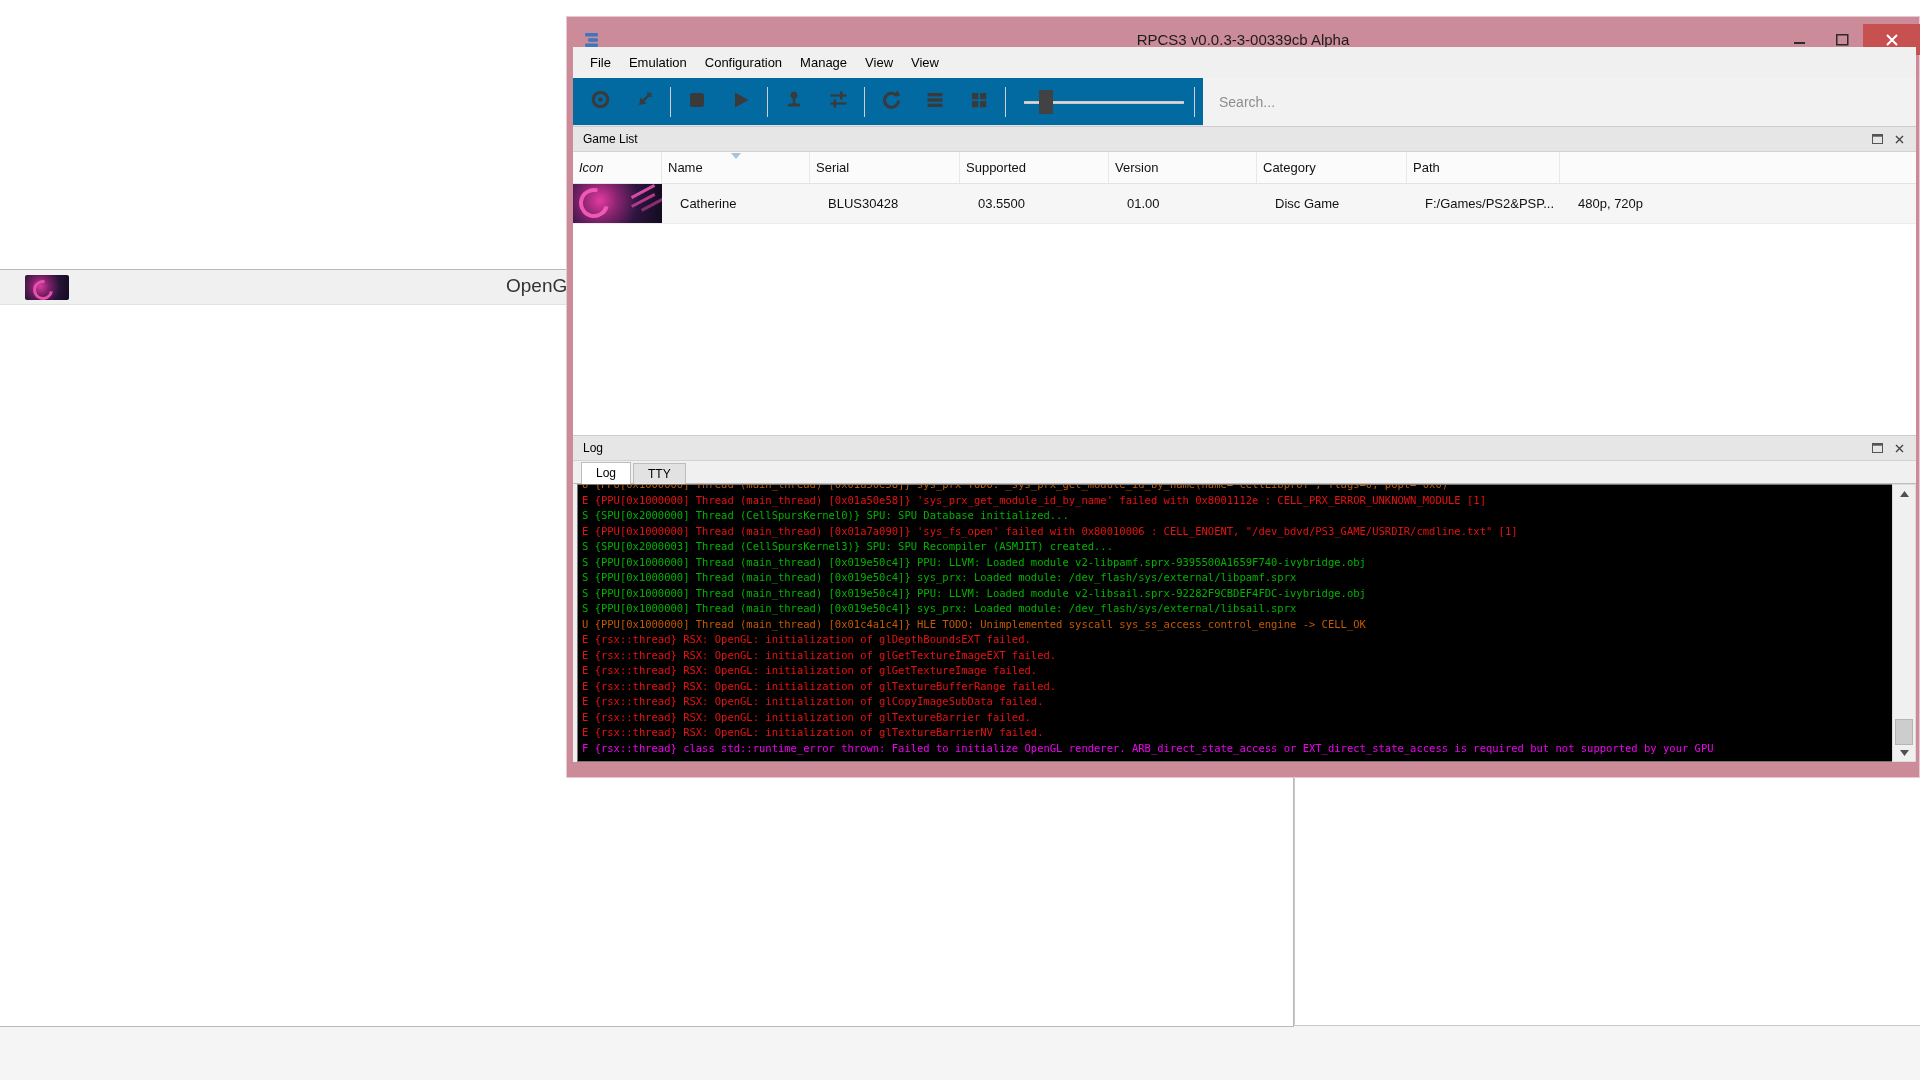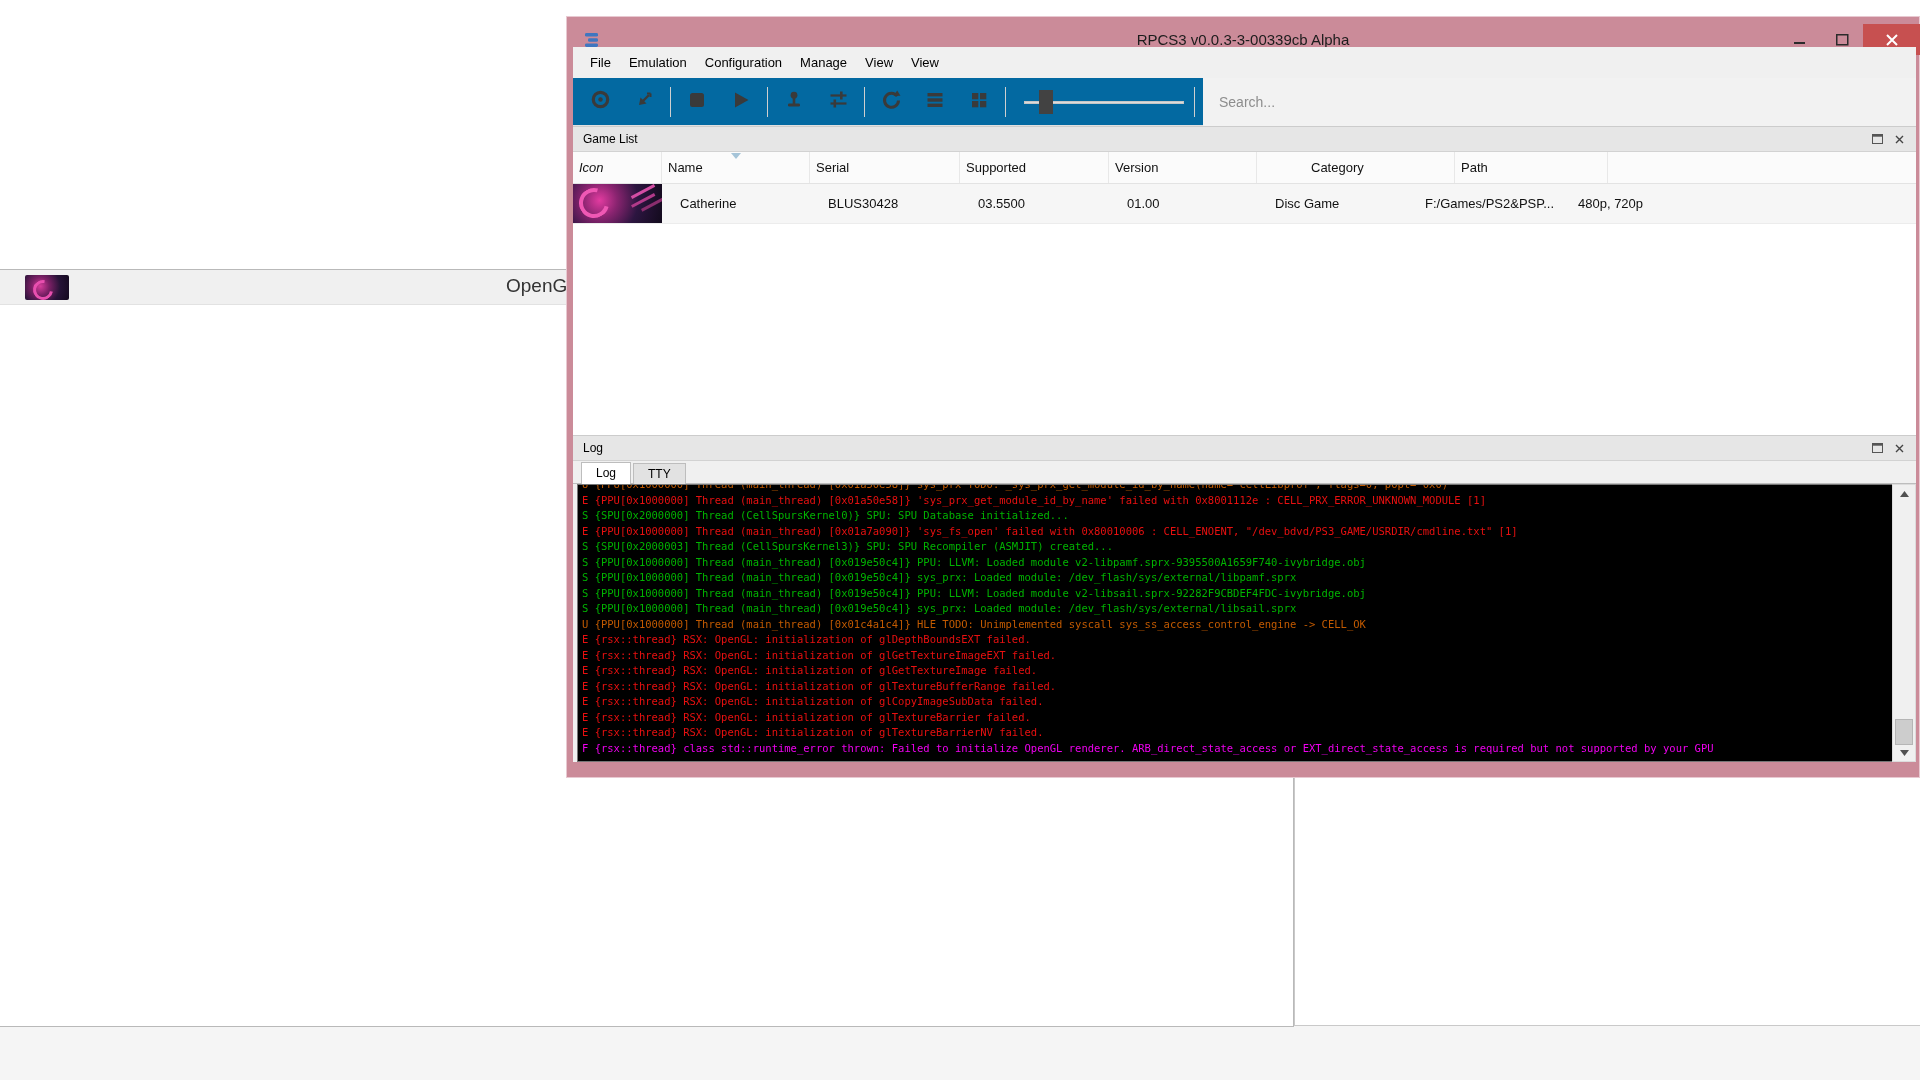--- a/index.html
+++ b/index.html
@@ -237,21 +237,21 @@
           </svg>
       </span>
     </div>
 
     <div class="table-header" id="table-header">
         <div class="th" style="width: 89px; font-style: italic;">Icon</div>
         <div class="th" style="width: 148px;">Name<span class="sort-arrow"></span></div>
         <div class="th" style="width: 150px;">Serial</div>
         <div class="th" style="width: 149px;">Supported</div>
         <div class="th" style="width: 148px;">Version</div>
-        <div class="th" style="width: 150px; margin-left: 48px;">Category</div>
+        <div class="th" style="width: 150px;">Category</div>
         <div class="th" style="width: 153px;">Path</div>
       </div>
     <div class="game-row" id="game-row">
         <div class="td" style="width: 89px; padding: 0px;">
           <div class="cover"></div>
         </div>
         <div class="td" style="width: 148px;">Catherine</div>
         <div class="td" style="width: 150px;">BLUS30428</div>
         <div class="td" style="width: 149px;">03.5500</div>
         <div class="td" style="width: 148px;">01.00</div>

